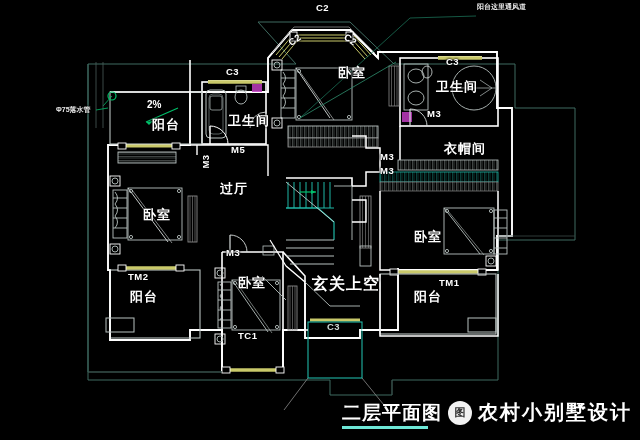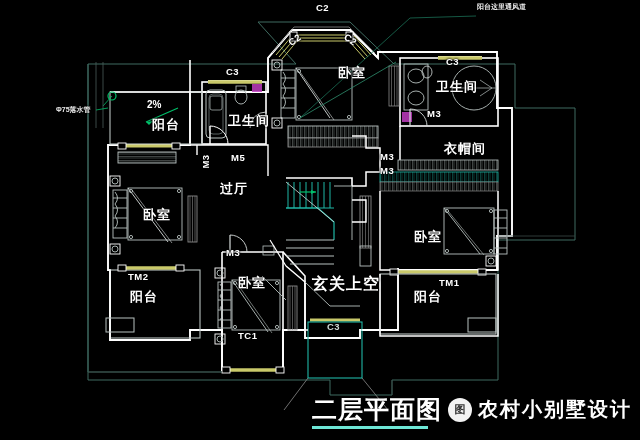--- a/index.html
+++ b/index.html
@@ -13,21 +13,21 @@
        text-shadow:0 0 2px #000,0 0 3px #000;pointer-events:none;}
   .room{font-size:13px;font-weight:bold;letter-spacing:1px;}
   .room.sm{font-size:16px;}
   .code{font-size:9.5px;font-weight:bold;letter-spacing:.5px;}
   .code.cy{color:#cfd8d4;}
   .note{font-size:7px;color:#e8e8e8;font-weight:bold;}
   .slope{font-size:10px;font-weight:bold;color:#ffffff;}
 
   
   #brand{position:absolute;right:8px;bottom:14px;display:flex;align-items:center;gap:6px;}
-  #brand .tag{position:relative;color:#fff;font-size:25px;font-weight:bold;
+  #brand .tag{position:relative;color:#fff;font-size:19px;font-weight:bold;
               letter-spacing:1px;font-family:"DejaVu Sans",sans-serif;}
   #brand .tag .bar{position:absolute;left:0;right:14px;bottom:-3px;height:3px;background:#6ee7d6;}
   #brand .logo{width:24px;height:24px;border-radius:50%;background:#f2f2f2;
                display:flex;align-items:center;justify-content:center;
                color:#333;font-size:11px;font-weight:bold;line-height:1;}
   #brand .sub{color:#fff;font-size:20px;font-weight:bold;letter-spacing:2px;
               font-family:"DejaVu Sans",sans-serif;}
 </style>
 </head>
 <body>
@@ -356,21 +356,21 @@
   </div>
 
   <div>
     <div class="lbl code" style="left:316px;top:2px">C2</div>
     <div class="lbl code" style="left:288px;top:34px;transform:rotate(-35deg)">C2</div>
     <div class="lbl code" style="left:344px;top:34px;transform:rotate(35deg)">C2</div>
     <div class="lbl code" style="left:226px;top:66px">C3</div>
     <div class="lbl code" style="left:446px;top:56px">C3</div>
     <div class="lbl code cy" style="left:327px;top:321px">C3</div>
     <div class="lbl code" style="left:198px;top:156px;transform:rotate(-90deg)">M3</div>
-    <div class="lbl code" style="left:231px;top:152px">M5</div>
+    <div class="lbl code" style="left:231px;top:144px">M5</div>
     <div class="lbl code" style="left:226px;top:247px">M3</div>
     <div class="lbl code" style="left:380px;top:151px">M3</div>
     <div class="lbl code" style="left:380px;top:165px">M3</div>
     <div class="lbl code" style="left:427px;top:108px">M3</div>
     <div class="lbl code" style="left:128px;top:271px">TM2</div>
     <div class="lbl code" style="left:439px;top:277px">TM1</div>
     <div class="lbl code" style="left:238px;top:330px">TC1</div>
   </div>
 
   <div>

